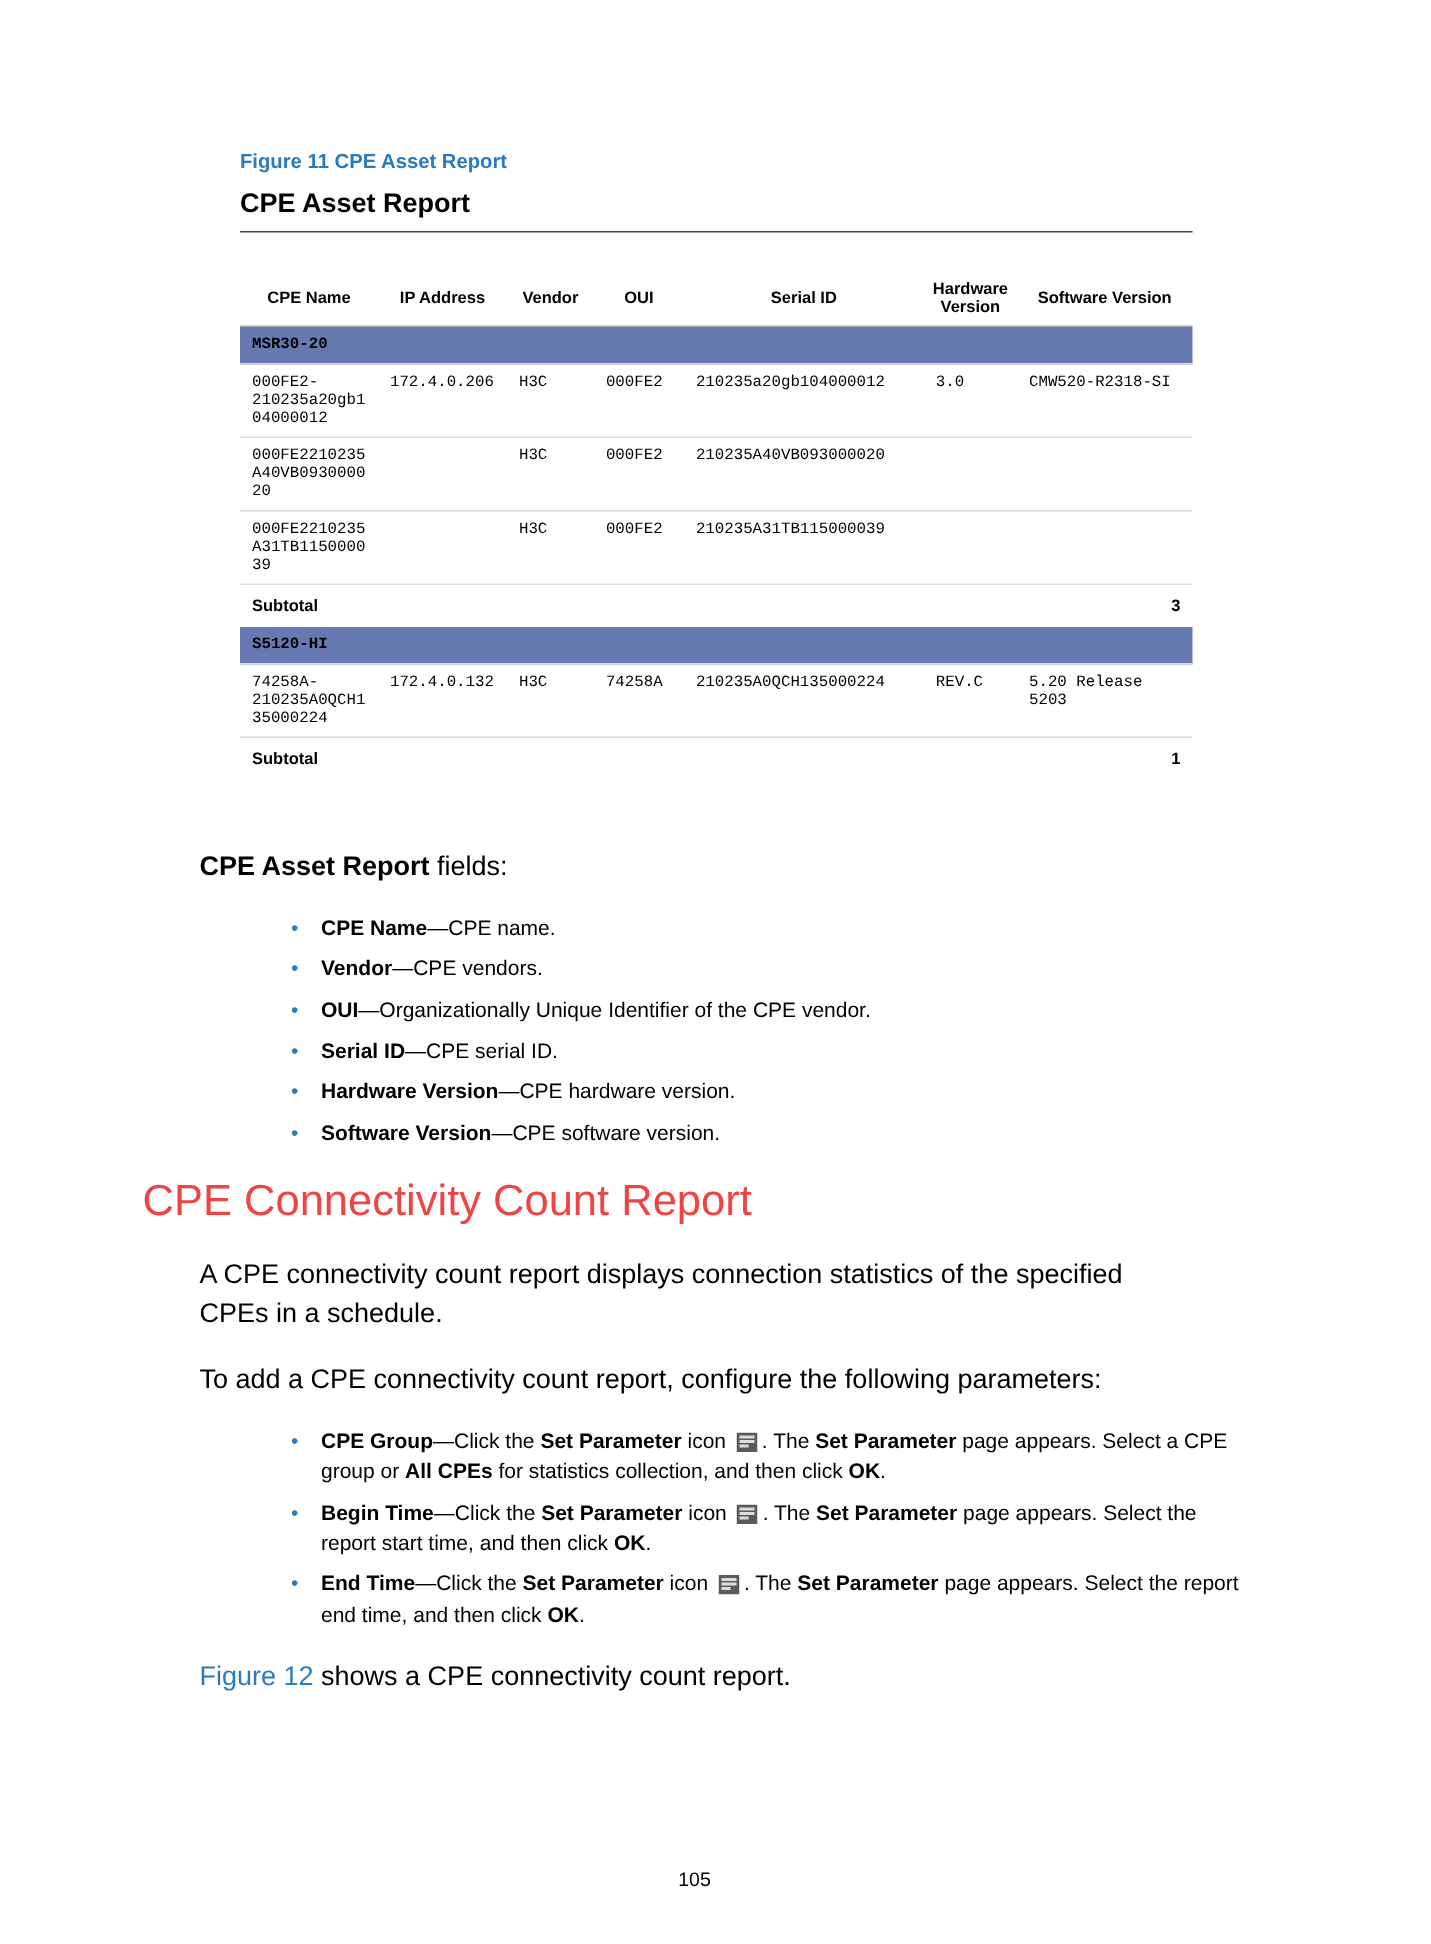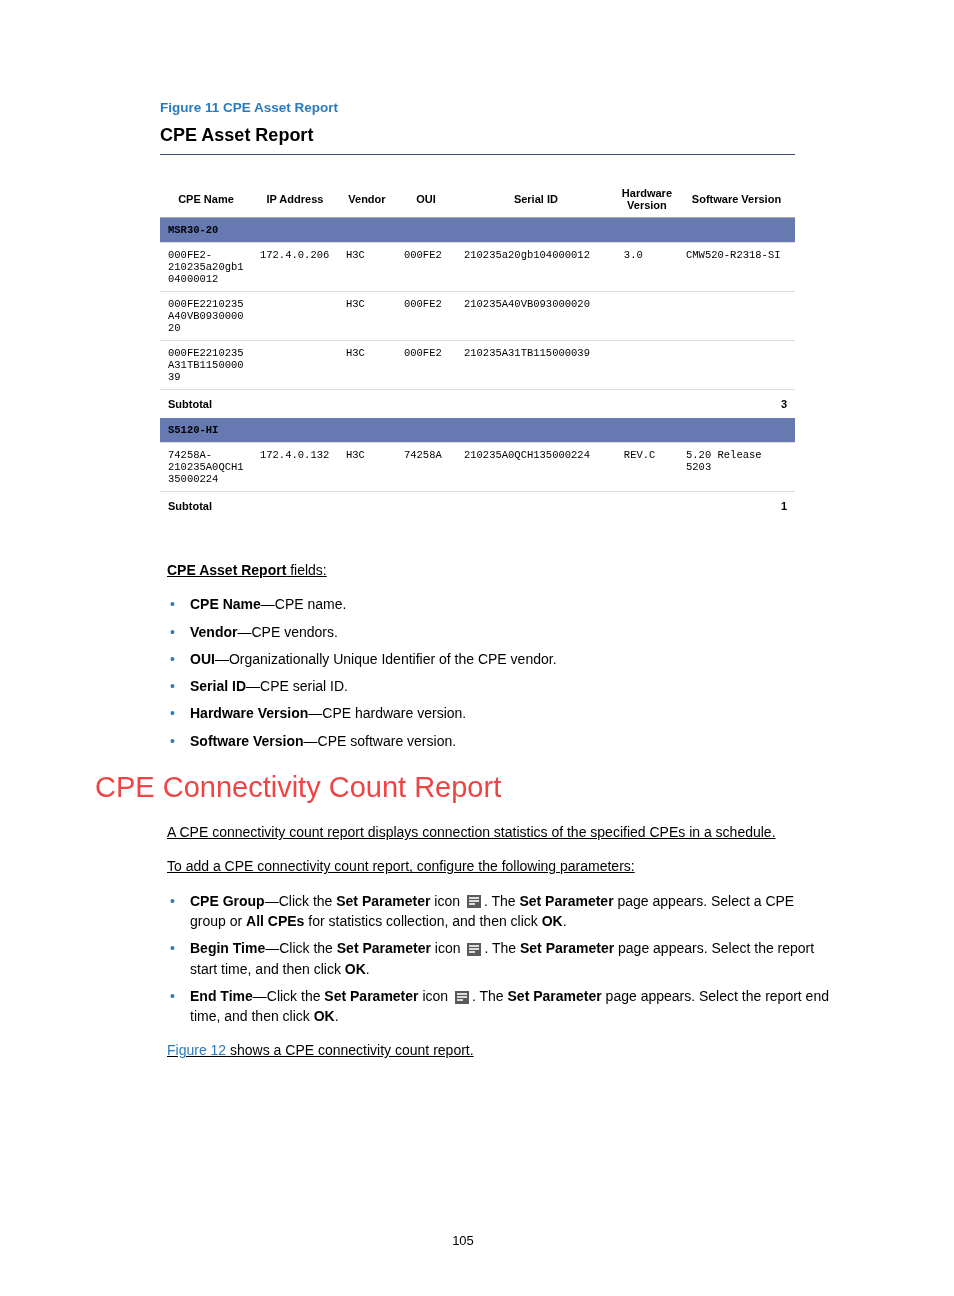--- a/index.html
+++ b/index.html
@@ -89,58 +89,58 @@
   }
   .col-cpe   { width: 92px; }
   .col-ip    { width: 86px; }
   .col-ven   { width: 58px; }
   .col-oui   { width: 60px; }
   .col-ser   { width: 160px; }
   .col-hw    { width: 62px; }
   .col-sw    { width: 117px; }
 
   .body-text {
-    margin-left: 72px;
+    margin-left: 38px;
     width: 640px;
-    font-size: 14px;
+    font-size: 18px;
     line-height: 1.45;
-    text-decoration: underline;
   }
   ul.bullets {
     margin-left: 65px;
     width: 640px;
     padding-left: 30px;
     list-style: none;
     font-size: 14px;
   }
   ul.bullets > li {
     position: relative;
     padding-left: 0;
     margin-bottom: 7px;
     line-height: 1.45;
+    margin-left: 24px;
   }
   ul.bullets > li::before {
     content: '\2022';
     color: #2a7bbd;
     position: absolute;
     left: -20px;
     top: 0;
     font-size: 14px;
   }
   .h1lite {
     color: #ef4444;
     font-size: 29px;
     font-weight: normal;
     margin: 20px 0 18px 0;
     font-family: Arial, Helvetica, sans-serif;
   }
   .link { color: #2a7bbd; }
   .pgnum {
     position: absolute;
-    bottom: 48px;
+    bottom: 36px;
     width: 100%;
     left: 0;
     text-align: center;
     font-size: 13px;
   }
   .icon-svg {
     display: inline-block;
     vertical-align: middle;
     width: 14px;
     height: 13px;

